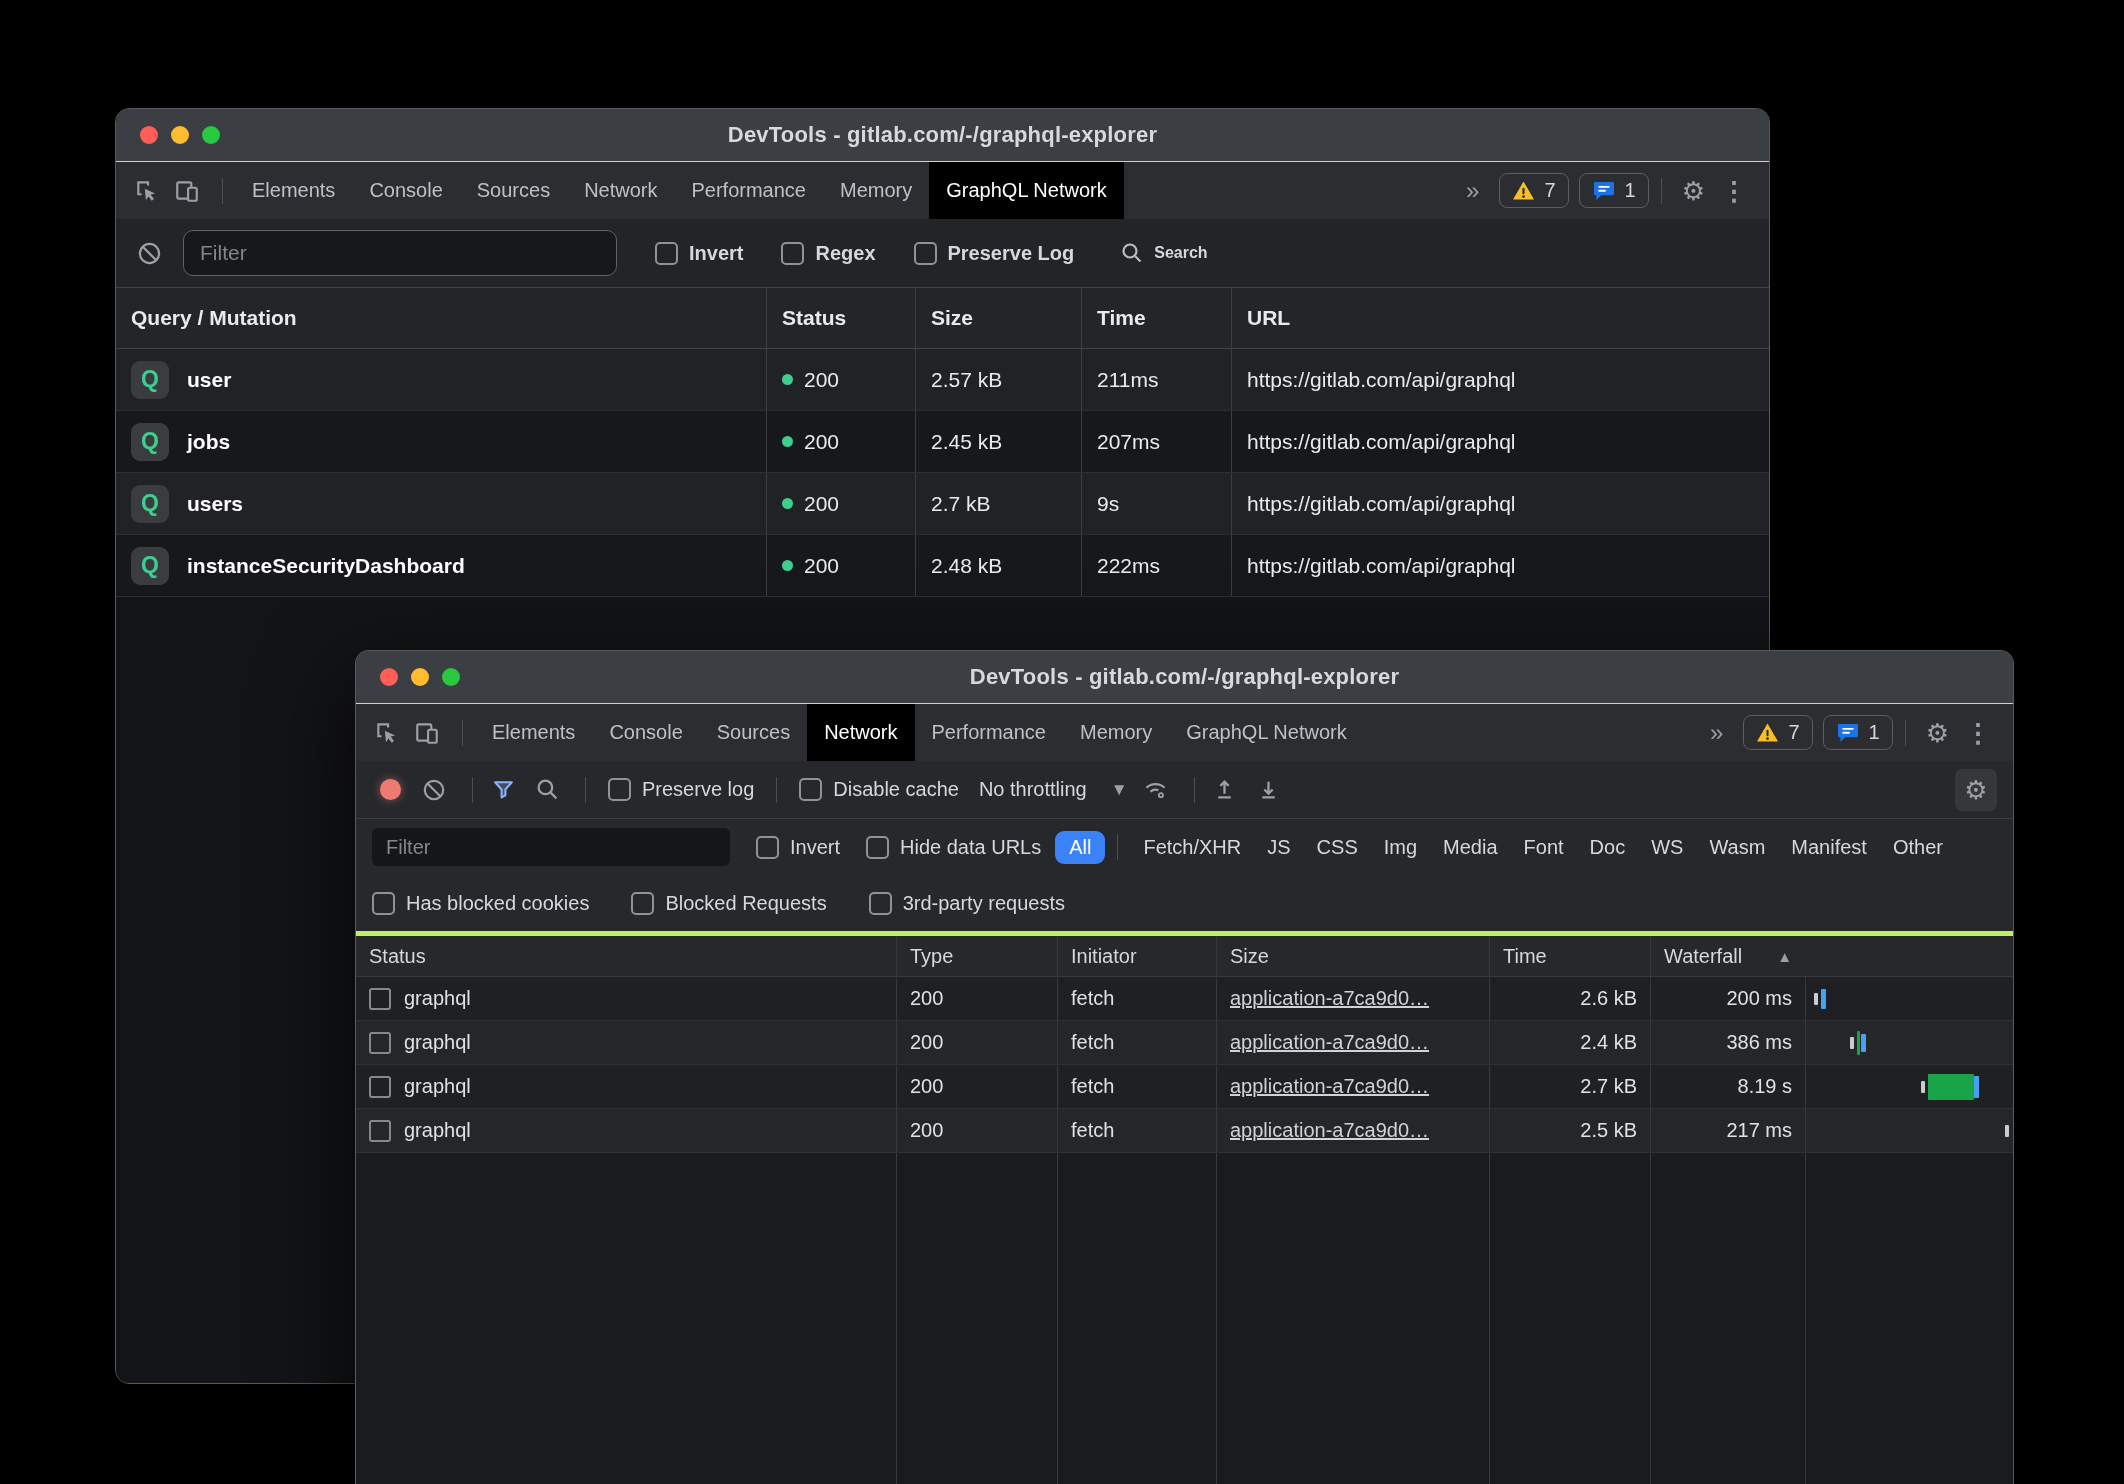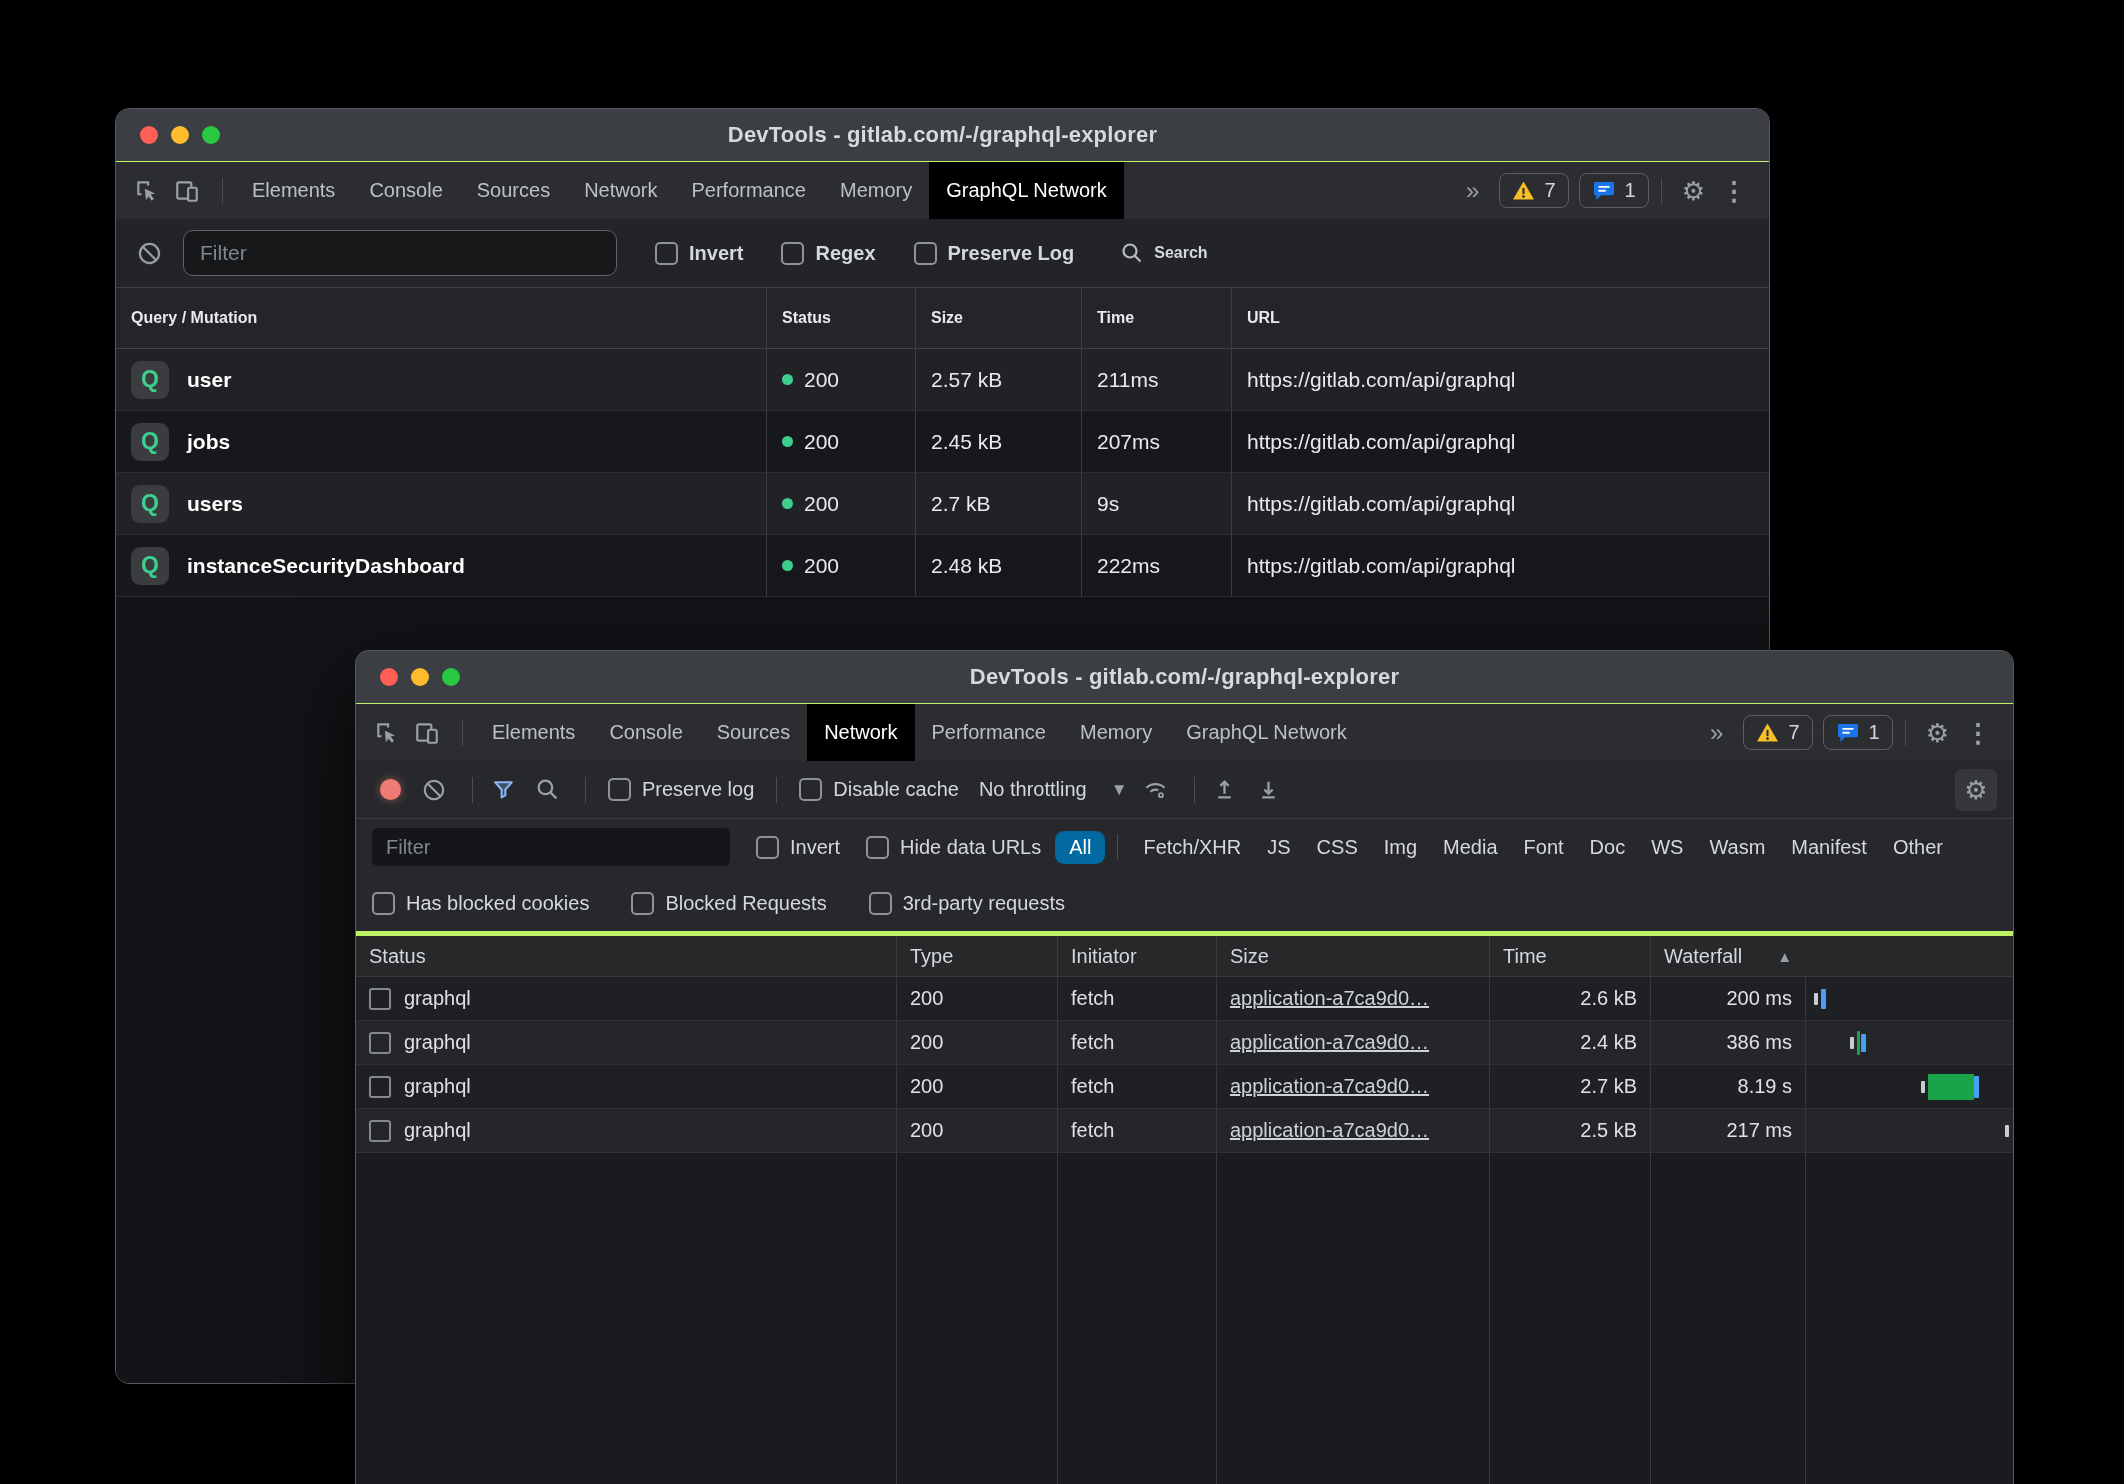--- a/index.html
+++ b/index.html
@@ -36,21 +36,21 @@
   .cb{display:flex;align-items:center;gap:11px;font-size:20px;font-weight:600;color:#d5d8dc;white-space:nowrap;cursor:default}
   .cb .box{width:19px;height:19px;border:2px solid #8f9397;border-radius:5px;background:transparent;flex:none}
   .bfilter .cb{margin-left:38px;}
   .searchlbl{display:flex;align-items:center;gap:10px;margin-left:46px;font-size:16px;font-weight:600;color:#d5d8dc}
   
   .grow{display:grid;grid-template-columns:650px 149px 166px 150px 1fr}
   .gcell{display:flex;align-items:center;padding:0 15px;border-left:1px solid #3a3d41;font-size:21px;color:#e8eaed;
          overflow:hidden;white-space:nowrap}
   .grow .gcell:first-child{border-left:none}
   .ghead{height:60px;background:#232528;border-top:1px solid #3f4246;border-bottom:1px solid #3f4246}
-  .ghead .gcell{font-weight:700;font-size:16px}
+  .ghead .gcell{font-weight:700;font-size:21px}
   .grow.r{height:61px;border-bottom:1px solid #2c2e32}
   .grow.r:nth-child(odd){background:#212226}
   .grow.r:nth-child(even){background:#17181b}
   .qbadge{width:38px;height:38px;border-radius:9px;background:#3a3c40;color:#3ecf8e;font-weight:bold;font-size:23px;
           display:flex;align-items:center;justify-content:center;margin-right:18px;flex:none}
   .qname{font-weight:600;color:#fff}
   .dot{width:11px;height:11px;border-radius:50%;background:#3ecf8e;margin-right:11px;flex:none}
   .bfill{flex:1;background:#131417}
   
   .ntoolbar{height:57px;min-height:57px;background:#26282c;display:flex;align-items:center;padding:0 16px;
@@ -63,21 +63,21 @@
   .gearbox{margin-left:auto;width:42px;height:42px;background:#35373b;border-radius:7px;display:flex;
            align-items:center;justify-content:center}
   
   .nfilter{height:56px;min-height:56px;background:#26282c;display:flex;align-items:center;padding:0 16px}
   .flat-input{width:330px;height:38px;border:none;border-radius:6px;background:#141619;color:#e8eaed;font-size:20px;
               padding:0 14px;outline:none;font-family:inherit}
   .flat-input::placeholder{color:#84888d}
   .nfilter .cb{font-weight:400;margin-left:26px}
   .chips{display:flex;align-items:center;margin-left:14px}
   .chip{font-size:20px;color:#d5d8dc;padding:5px 13px;white-space:nowrap;cursor:default}
-  .chip.active{background:#0369a1;border-radius:9px;color:#fff;padding:5px 14px}
+  .chip.active{background:#3b82f6;border-radius:9px;color:#fff;padding:5px 14px}
   .nfilter2{border-bottom:5px solid #bef264}
   .nfilter2 .cb{margin-left:0;margin-right:42px;font-weight:400}
   
   .frow{display:grid;grid-template-columns:540px 161px 159px 273px 161px 155px 1fr}
   .fcell{display:flex;align-items:center;padding:0 13px;border-left:1px solid #37393d;font-size:20px;color:#dfe1e5;
          overflow:hidden;white-space:nowrap}
   .frow .fcell:first-child{border-left:none}
   .fhead{height:40px;min-height:40px;background:#26282a;border-bottom:1px solid #37393d}
   .fhead .fcell{color:#d5d8dc;font-weight:500}
   .frow.r{height:43px;border-bottom:1px solid #2e3135}

